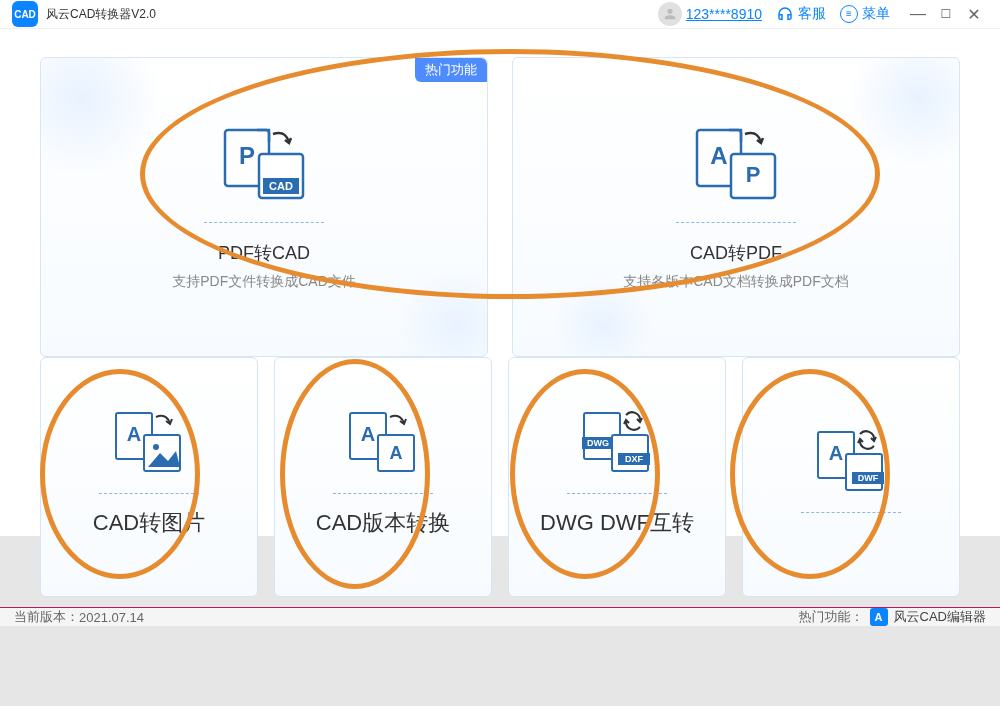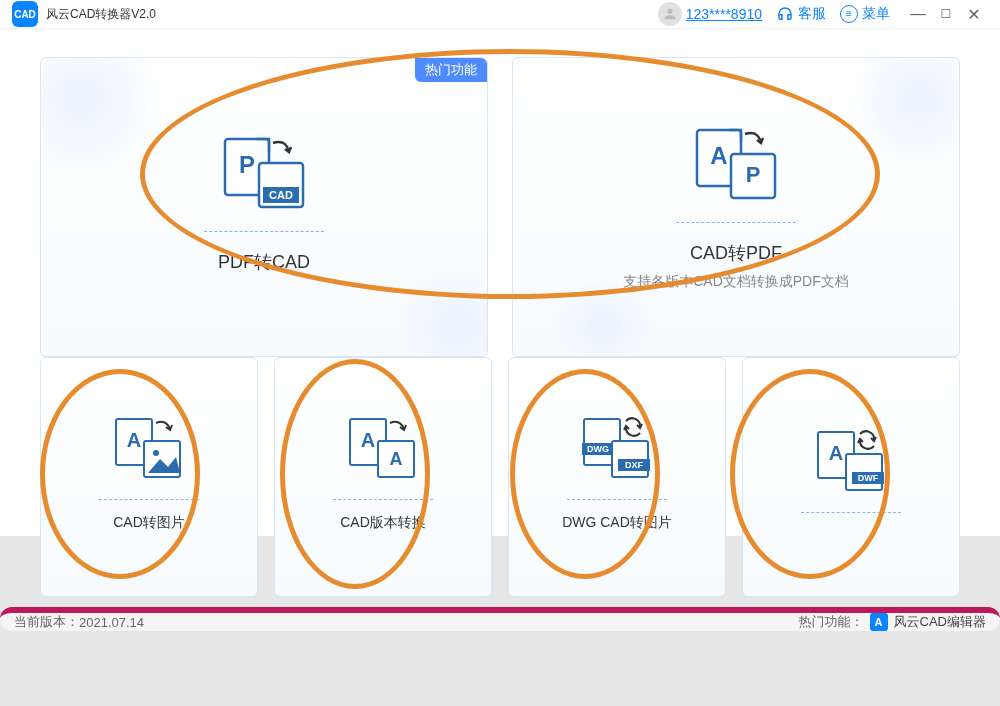--- a/index.html
+++ b/index.html
@@ -18,23 +18,23 @@
   .content { flex: 1; padding: 28px 40px 10px 40px; display: flex; flex-direction: column; position: relative; justify-content: center; }
   .row-top { display: flex; gap: 24px; height: 300px; }
   .row-bottom { display: flex; gap: 16px; height: 240px; }
   .card { flex: 1; border: 1px solid #d7e6f5; border-radius: 6px; background: linear-gradient(180deg,#ffffff 0%,#f7fbff 100%); position: relative; display: flex; flex-direction: column; align-items: center; justify-content: center; cursor: pointer; overflow: hidden; }
   .badge { position: absolute; top: 0; right: 0; background: #4d8bff; color: #fff; font-size: 13px; padding: 3px 10px; border-radius: 0 6px 0 6px; }
   .card-icon { margin-bottom: 8px; }
   .card-underline { width: 120px; border-bottom: 1px dashed #8ab5e8; margin: 6px 0 18px 0; }
   .card-title { font-size: 18px; color: #333; margin-bottom: 8px; }
   .card-sub { font-size: 14px; color: #888; }
   .scard { flex: 1; border: 1px solid #d7e6f5; border-radius: 6px; background: linear-gradient(180deg,#ffffff 0%,#f7fbff 100%); display: flex; flex-direction: column; align-items: center; justify-content: center; cursor: pointer; position: relative; overflow: hidden;}
-  .scard .card-title { font-size: 14px; }
+  .scard .card-title { font-size: 22px; }
   .scard .card-underline { width: 100px; margin: 4px 0 14px 0; }
-  .footer { height: 32px; background: #f5f5f5; border-top: 6px solid #be185d; display: flex; align-items: center; padding: 0 14px; font-size: 13px; color: #666; border-radius: 13px; }
+  .footer { height: 32px; background: #f5f5f5; border-top: 1px solid #be185d; display: flex; align-items: center; padding: 0 14px; font-size: 13px; color: #666; }
   .footer-spacer { flex: 1; }
   .footer-icon { width: 18px; height: 18px; background: #0a84ff; border-radius: 3px; color: #fff; font-size: 11px; display: flex; align-items: center; justify-content: center; margin: 0 6px; font-weight: bold;}
   .footer-link { color: #444; cursor: pointer; text-align: center; }
   .annot-ellipse { position: absolute; border: 5px solid #e78b2f; border-radius: 50%; pointer-events: none; }
   .bg-blob { position:absolute; border-radius:50%; background:radial-gradient(circle,#e8f2ff 0%,rgba(255,255,255,0) 70%); pointer-events:none; }
 </style>
 </head>
 <body>
 
 <div class="window">
@@ -84,20 +84,21 @@
             <text x="28" y="40" text-anchor="middle" font-size="24" fill="#2b6cb0" font-weight="bold">P</text>
             <rect x="40" y="30" width="44" height="44" rx="3" fill="#fff" stroke="#2b6cb0" stroke-width="2.5"></rect>
             <rect x="44" y="54" width="36" height="16" fill="#2b6cb0"></rect>
             <text x="62" y="66" text-anchor="middle" font-size="11" fill="#fff" font-weight="bold">CAD</text>
             <path d="M54 10 Q66 6 70 18" fill="none" stroke="#333" stroke-width="2.5"></path>
             <path d="M66 16 L70 19 L72 14" fill="none" stroke="#333" stroke-width="2.5"></path>
           </svg>
         </div>
         <div class="card-underline"></div>
         <div class="card-title">PDF转CAD</div>
+        <div class="card-sub">支持PDF文件转换成CAD文件</div>
       </div>
 
       <div class="card">
         <div class="bg-blob" style="width:140px;height:140px;top:-30px;right:-30px;"></div>
         <div class="bg-blob" style="width:100px;height:100px;bottom:-20px;left:40px;"></div>
         <div class="card-icon">
           <svg width="90" height="80" viewBox="0 0 90 80">
             <rect x="6" y="6" width="44" height="56" rx="3" fill="#fff" stroke="#2b6cb0" stroke-width="2.5"></rect>
             <path d="M38 6 L50 6 L50 18" fill="none" stroke="#2b6cb0" stroke-width="2.5"></path>
             <text x="28" y="40" text-anchor="middle" font-size="24" fill="#2b6cb0" font-weight="bold">A</text>
@@ -155,21 +156,21 @@
             <rect x="32" y="26" width="36" height="36" rx="2" fill="#fff" stroke="#2b6cb0" stroke-width="2"></rect>
             <rect x="38" y="44" width="32" height="12" fill="#2b6cb0"></rect>
             <text x="54" y="53" text-anchor="middle" font-size="9" fill="#fff" font-weight="bold">DXF</text>
             <path d="M46 6 A8 8 0 0 1 60 12" fill="none" stroke="#333" stroke-width="2"></path>
             <path d="M57 10 L60 13 L62 9" fill="none" stroke="#333" stroke-width="2"></path>
             <path d="M60 18 A8 8 0 0 1 46 12" fill="none" stroke="#333" stroke-width="2"></path>
             <path d="M49 14 L46 11 L44 15" fill="none" stroke="#333" stroke-width="2"></path>
           </svg>
         </div>
         <div class="card-underline"></div>
-        <div class="card-title">DWG CAD转图片</div>
+        <div class="card-title">DWG DWF互转</div>
       </div>
 
       <div class="scard">
         <div class="card-icon">
           <svg width="74" height="68" viewBox="0 0 74 68">
             <rect x="4" y="4" width="36" height="46" rx="2" fill="#fff" stroke="#2b6cb0" stroke-width="2"></rect>
             <text x="22" y="32" text-anchor="middle" font-size="20" fill="#2b6cb0" font-weight="bold">A</text>
             <rect x="32" y="26" width="36" height="36" rx="2" fill="#fff" stroke="#2b6cb0" stroke-width="2"></rect>
             <rect x="38" y="44" width="32" height="12" fill="#2b6cb0"></rect>
             <text x="54" y="53" text-anchor="middle" font-size="9" fill="#fff" font-weight="bold">DWF</text>

